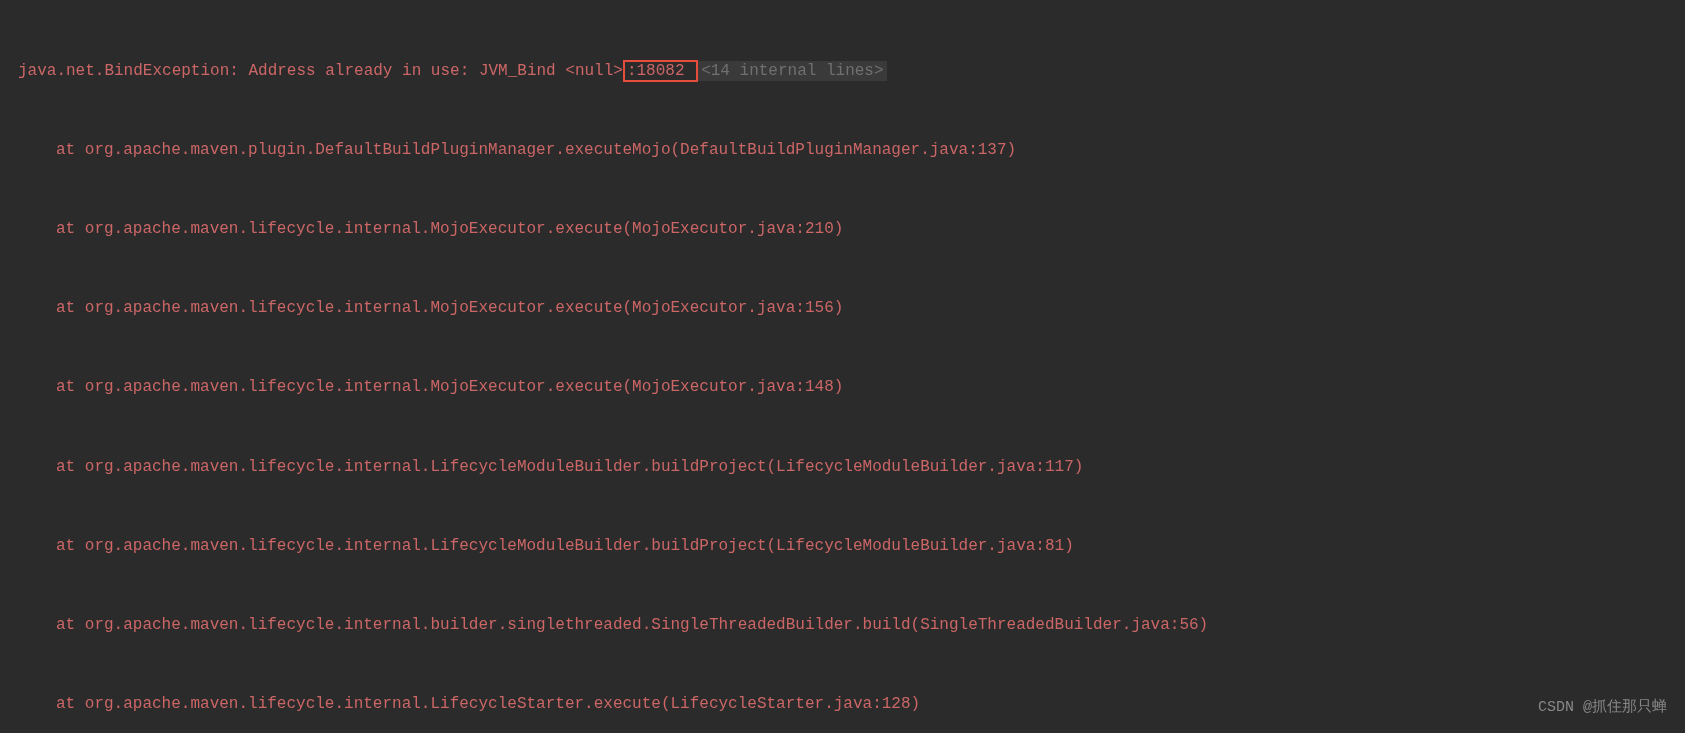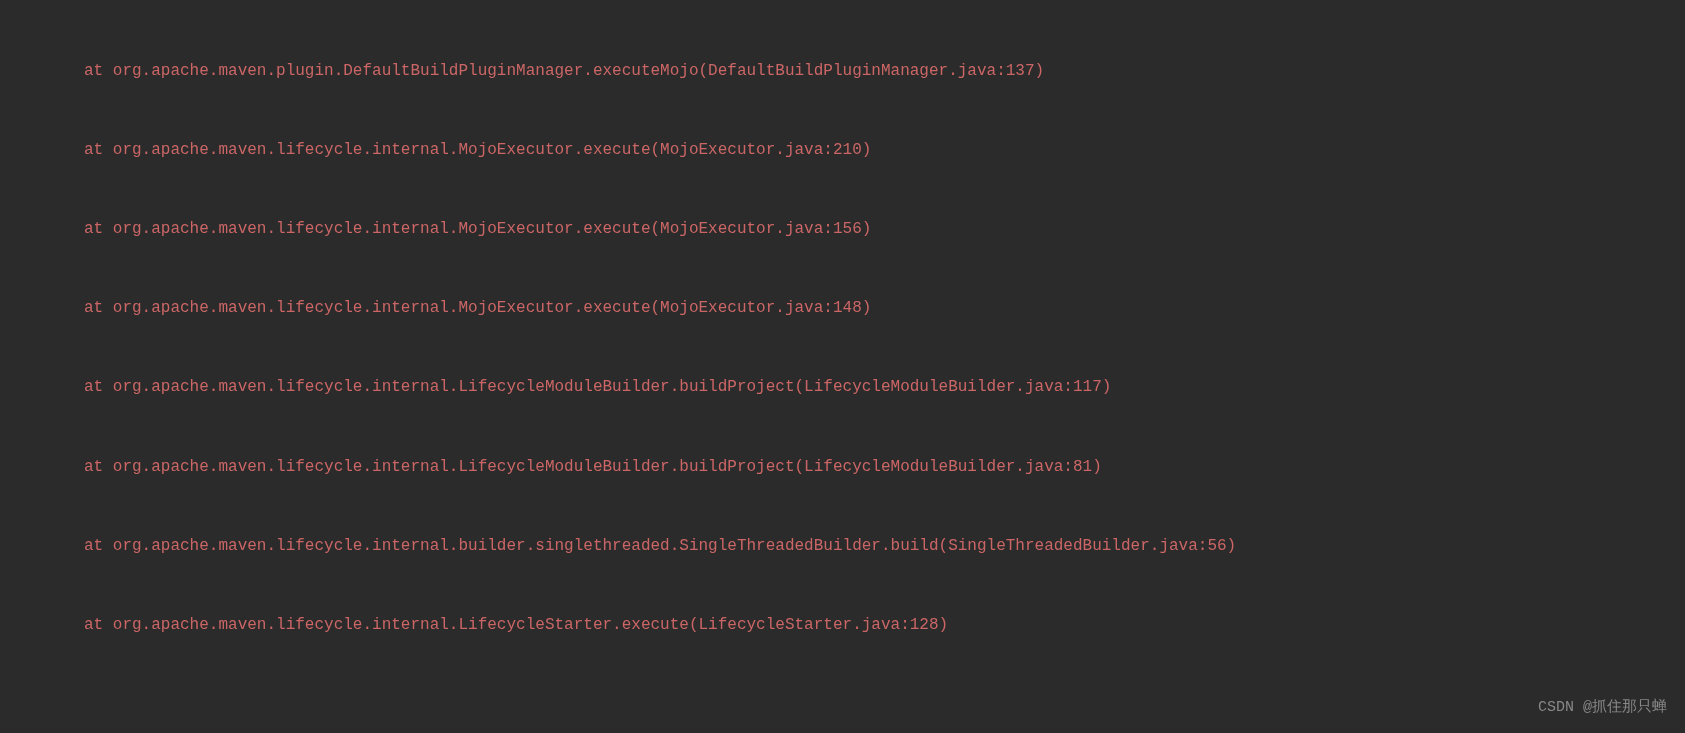--- a/index.html
+++ b/index.html
@@ -32,35 +32,36 @@
     .dim-text {
       color: #707070;
       background-color: #3a3a3a;
       padding: 1px 3px;
     }
     .red-box {
       border: 2px solid #e74c3c;
       padding: 0 2px;
     }
     .indent {
-      padding-left: 84px;
+      padding-left: 56px;
     }
     .watermark {
       position: absolute;
       bottom: 12px;
       right: 18px;
       color: #888888;
       font-size: 15px;
       font-family: Liberation Mono, monospace;
     }
   </style>
 </head>
 <body>
 
 <div class="console">
+  <div class="line"><span class="error-text">java.net.BindException: Address already in use: JVM_Bind &lt;null&gt;</span><span class="red-box error-text">:18082 </span><span class="dim-text">&lt;14 internal lines&gt;</span></div>
   <div class="line indent error-text">at org.apache.maven.plugin.DefaultBuildPluginManager.executeMojo(DefaultBuildPluginManager.java:137)</div>
   <div class="line indent error-text">at org.apache.maven.lifecycle.internal.MojoExecutor.execute(MojoExecutor.java:210)</div>
   <div class="line indent error-text">at org.apache.maven.lifecycle.internal.MojoExecutor.execute(MojoExecutor.java:156)</div>
   <div class="line indent error-text">at org.apache.maven.lifecycle.internal.MojoExecutor.execute(MojoExecutor.java:148)</div>
   <div class="line indent error-text">at org.apache.maven.lifecycle.internal.LifecycleModuleBuilder.buildProject(LifecycleModuleBuilder.java:117)</div>
   <div class="line indent error-text">at org.apache.maven.lifecycle.internal.LifecycleModuleBuilder.buildProject(LifecycleModuleBuilder.java:81)</div>
   <div class="line indent error-text">at org.apache.maven.lifecycle.internal.builder.singlethreaded.SingleThreadedBuilder.build(SingleThreadedBuilder.java:56)</div>
   <div class="line indent error-text">at org.apache.maven.lifecycle.internal.LifecycleStarter.execute(LifecycleStarter.java:128)</div>
   
   

